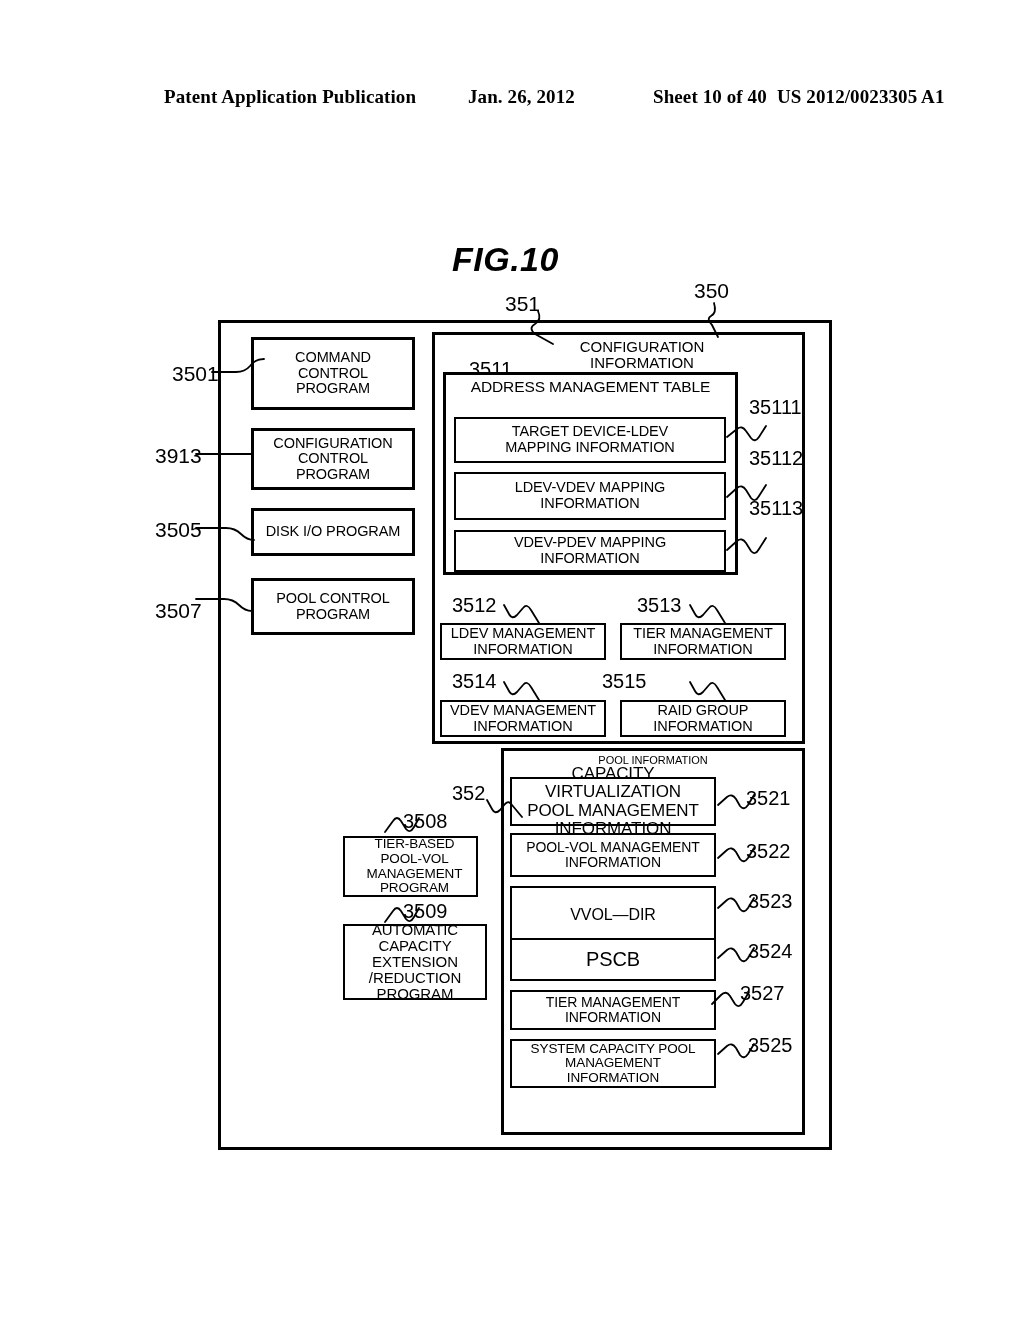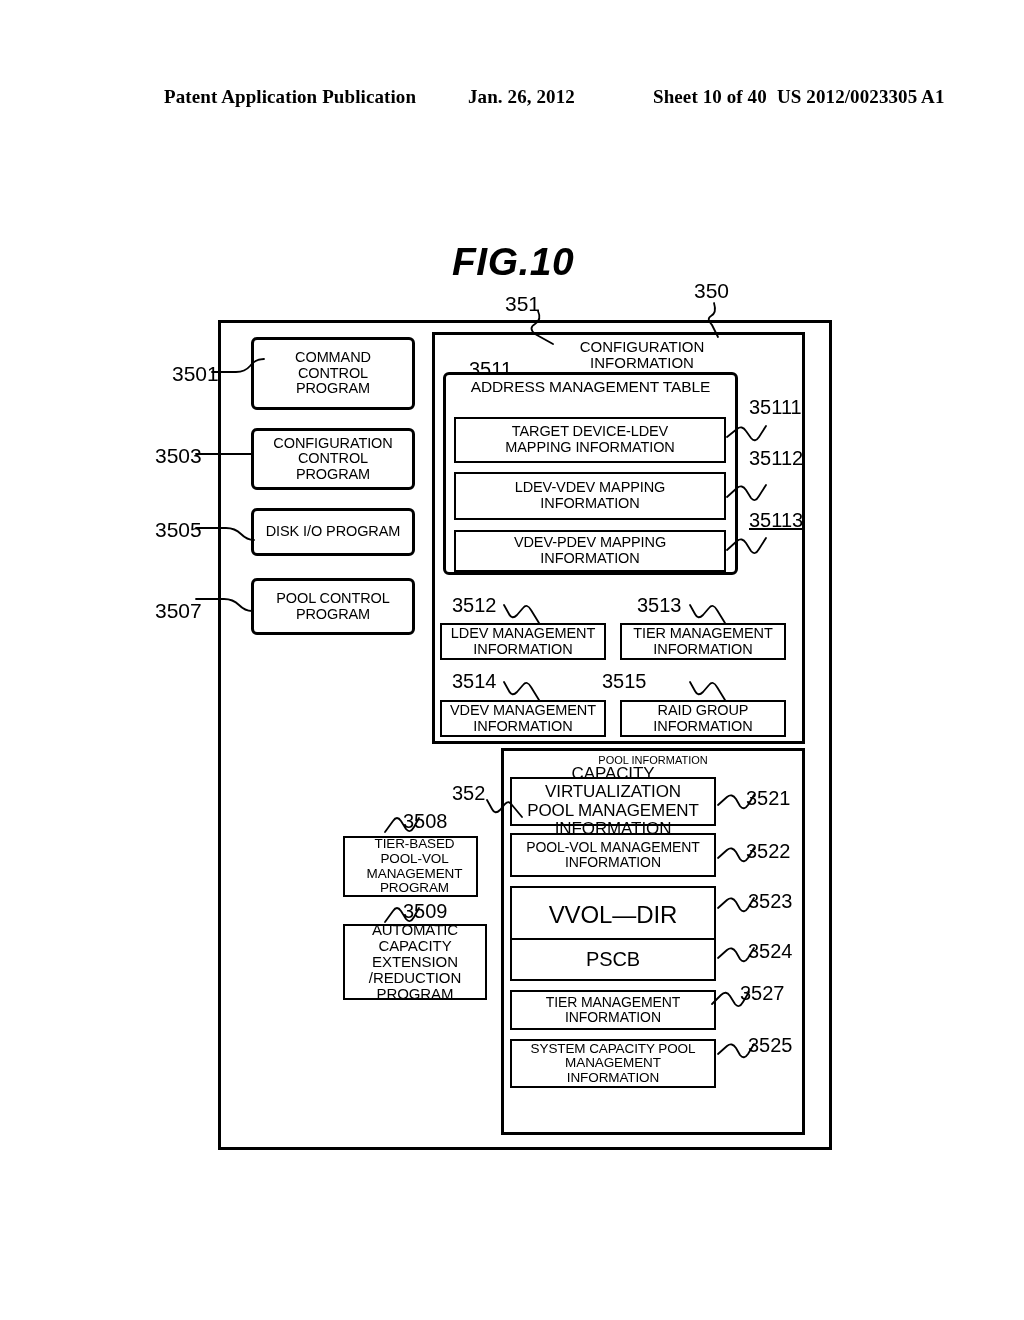--- a/index.html
+++ b/index.html
@@ -36,39 +36,39 @@
   #page-header .h-pat   { position: absolute; left: 737px;  top: 0; }
 
   
   #fig-title {
     position: absolute;
     left: 452px;
     top: 240px;
     font-family: "Liberation Sans", sans-serif;
     font-weight: bold;
     font-style: italic;
-    font-size: 39px;
+    font-size: 34px;
     letter-spacing: 0.5px;
   }
 
   
   .box {
     position: absolute;
     border: 2px solid #000;
     background: #fff;
     box-sizing: border-box;
     display: flex;
     align-items: center;
     justify-content: center;
     text-align: center;
     font-size: 14.5px;
     line-height: 1.08;
     letter-spacing: -0.1px;
   }
-  .box.thick { border-width: 3px; border-radius: 6px; }
+  .box.thick { border-width: 3px; }
   .box.title-top {
     align-items: flex-start;
     padding-top: 4px;
   }
   .frame {
     position: absolute;
     border: 3px solid #000;
     background: #fff;
     box-sizing: border-box;
   }
@@ -122,21 +122,21 @@
 </div>
 <div class="box thick" style="left:251px; top:508px; width:164px; height:48px;">
   <span class="txt">DISK I/O PROGRAM</span>
 </div>
 <div class="box thick" style="left:251px; top:578px; width:164px; height:57px;">
   <span class="txt">POOL CONTROL
 PROGRAM</span>
 </div>
 
 <div class="ref" style="left:172px; top:362px;">3501</div>
-<div class="ref" style="left:155px; top:444px;">3503</div>
+<div class="ref" style="left:155px; top:444px;">3913</div>
 <div class="ref" style="left:155px; top:518px;">3505</div>
 <div class="ref" style="left:155px; top:589px;margin-top:10px;">3507</div>
 
 <div class="frame" style="left:432px; top:332px; width:373px; height:412px;"></div>
 
 <div class="grouplabel" style="left:542px; top:339px; width:200px;">CONFIGURATION
 INFORMATION</div>
 
 <div class="ref small" style="left:469px; top:358px;">3511</div>
 
@@ -152,21 +152,21 @@
   <span class="txt">LDEV-VDEV MAPPING
 INFORMATION</span>
 </div>
 <div class="box" style="left:454px; top:530px; width:272px; height:42px;">
   <span class="txt">VDEV-PDEV MAPPING
 INFORMATION</span>
 </div>
 
 <div class="ref small" style="left:749px; top:396px;">35111</div>
 <div class="ref small" style="left:749px; top:447px;">35112</div>
-<div class="ref small" style="left:749px; top:509px;text-decoration:underline;">35113</div>
+<div class="ref small" style="left:749px; top:497px;">35113</div>
 
 <div class="ref small" style="left:452px; top:594px;">3512</div>
 <div class="ref small" style="left:637px; top:594px;">3513</div>
 <div class="ref small" style="left:452px; top:670px;">3514</div>
 <div class="ref small" style="left:602px; top:670px;">3515</div>
 
 <div class="box" style="left:440px; top:623px; width:166px; height:37px;">
   <span class="txt">LDEV MANAGEMENT
 INFORMATION</span>
 </div>
@@ -208,21 +208,21 @@
 
 <div class="box" style="left:510px; top:777px; width:206px; height:49px; font-size:17px;">
   <span class="txt">CAPACITY VIRTUALIZATION
 POOL MANAGEMENT
 INFORMATION</span>
 </div>
 <div class="box" style="left:510px; top:833px; width:206px; height:44px; font-size:14px;">
   <span class="txt">POOL-VOL MANAGEMENT
 INFORMATION</span>
 </div>
-<div class="box" style="left:510px; top:886px; width:206px; height:58px; font-size:24px;">
+<div class="box" style="left:510px; top:886px; width:206px; height:58px; font-size:16px;">
   <span class="txt">VVOL—DIR</span>
 </div>
 <div class="box" style="left:510px; top:938px; width:206px; height:43px; font-size:20px;">
   <span class="txt">PSCB</span>
 </div>
 <div class="box" style="left:510px; top:990px; width:206px; height:40px; font-size:14px;">
   <span class="txt">TIER MANAGEMENT
 INFORMATION</span>
 </div>
 <div class="box" style="left:510px; top:1039px; width:206px; height:49px; font-size:13.5px;">

